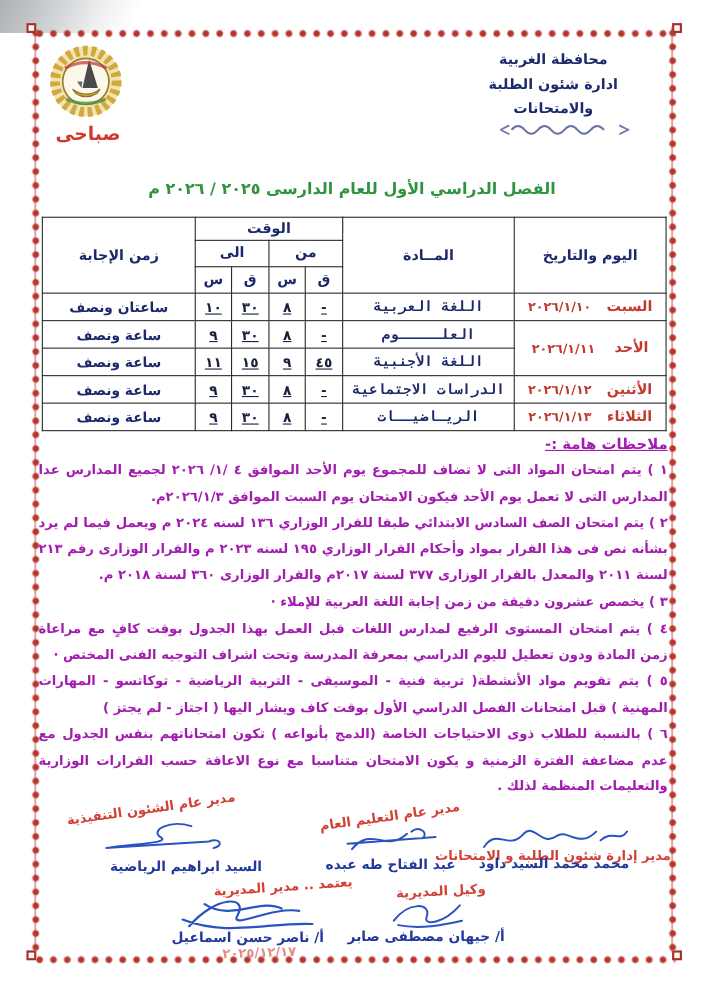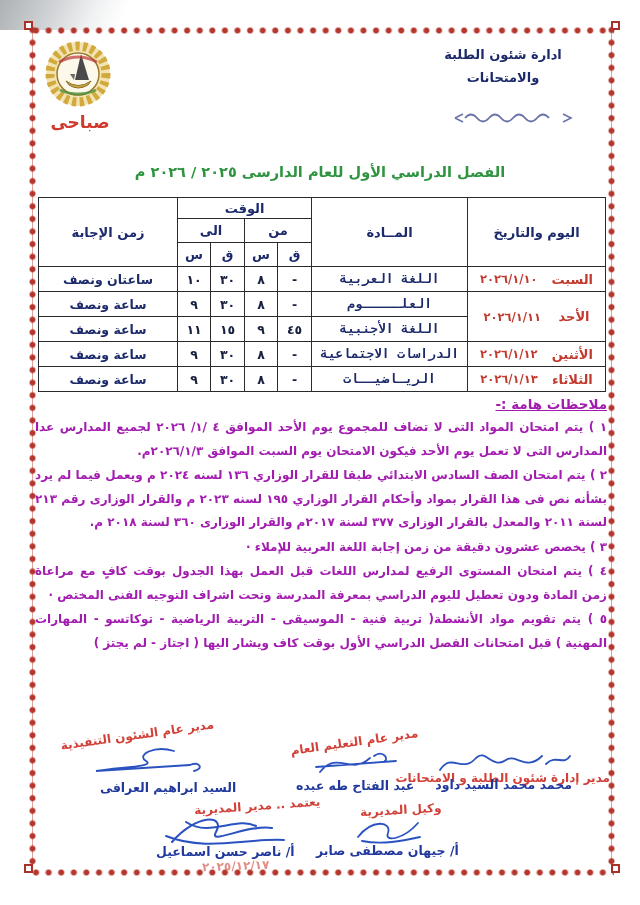--- a/index.html
+++ b/index.html
@@ -41,21 +41,21 @@
   table.sched { position:absolute; left:38px; top:197px; width:567px; border-collapse:collapse;
     direction:rtl; table-layout:fixed; }
   table.sched th, table.sched td { border:1.7px solid #2b2b2b; text-align:center; vertical-align:middle;
     background:#fff; padding:0 2px; }
   table.sched th { color:#1c2a6b; font-weight:bold; font-size:13px; }
   tr.h1 { height:21px; } tr.h2 { height:24px; } tr.h3 { height:24px; } tr.dr { height:25px; }
   td.daycell { color:#c23a2e; font-weight:bold; }
   td.daycell .day { font-size:13px; } td.daycell .date { font-size:11.5px; }
   td.daycell .inner { display:flex; justify-content:space-evenly; align-items:center; gap:4px; }
   td.subj { color:#1c2a6b; font-weight:bold; font-size:12.8px;font-family:Liberation Mono, monospace; }
-  td.num { color:#17203f; font-weight:bold; font-size:12.5px; }
+  td.num { color:#17203f; font-weight:bold; font-size:12.5px;text-decoration:underline; }
   td.dur { color:#1c2a6b; font-weight:bold; font-size:12.5px; }
 
   
   .notes { position:absolute; left:35px; right:33px; top:396px; direction:rtl; color:#a21caf; }
   .notes-heading { font-size:13.5px; font-weight:bold; text-decoration:underline; margin-bottom:4px; }
   .note { font-size:12px; font-weight:bold; line-height:23.5px; text-align:justify; margin-bottom:1px; }
 
   
   .sig-title { position:absolute; direction:rtl; color:#d24138; font-weight:bold; font-size:12px; white-space:nowrap; }
   .sig-name { position:absolute; direction:rtl; color:#21399c; font-weight:bold; font-size:12.5px; white-space:nowrap; }
@@ -88,20 +88,21 @@
       <path d="M37,14 L31,40 L45,40 Z" fill="#4a4a4a"></path>
       <path d="M30,40 L26,34 L31,34 Z" fill="#6a6a6a"></path>
       <path d="M22,41 Q34,50 47,41 L44,45 Q34,51 25,45 Z" fill="#c9a63e" stroke="#8d6f26" stroke-width="1"></path>
       <path d="M15,22 Q34,12 53,22" fill="none" stroke="#b33" stroke-width="3" opacity=".7"></path>
       <path d="M16,50 Q34,58 52,50" fill="none" stroke="#4d8f3a" stroke-width="3" opacity=".8"></path>
     </svg>
   </div>
   <div class="shift">صباحى</div>
 
   <div class="org-block">
+    <div>محافظة الغربية</div>
     <div>ادارة شئون الطلبة والامتحانات</div>
   </div>
   <div class="flourish">
     <svg width="120" height="14" viewBox="0 0 120 14">
       <path d="M2,7 L10,3 M2,7 L10,11 M110,3 L118,7 L110,11" stroke="#6b74a8" stroke-width="1.6" fill="none"></path>
       <path d="M12,7 q6,-7 12,0 q6,7 12,0 q6,-7 12,0 q6,7 12,0 q6,-7 12,0 q6,7 12,0 q6,-7 12,0" stroke="#6b74a8" stroke-width="1.8" fill="none"></path>
     </svg>
   </div>
 
   <div class="title-line title-1">رابعا:- جدول امتحان النقل للصف السادس الإبتدائى ( عربى - لغات )</div>
@@ -201,39 +202,40 @@
   </tbody>
     </table>
 
   <div class="notes">
     <div class="notes-heading">ملاحظات هامة :-</div>
     <p class="note">١ ) يتم امتحان المواد التى لا تضاف للمجموع يوم الأحد الموافق ٤ /١/ ٢٠٢٦ لجميع المدارس عدا المدارس التى لا تعمل يوم الأحد فيكون الامتحان يوم السبت الموافق ٢٠٢٦/١/٣م.</p>
     <p class="note">٢ ) يتم امتحان الصف السادس الابتدائي طبقا للقرار الوزاري ١٣٦ لسنه ٢٠٢٤ م ويعمل فيما لم يرد بشأنه نص فى هذا القرار بمواد وأحكام القرار الوزاري ١٩٥ لسنه ٢٠٢٣ م والقرار الوزارى رقم ٢١٣ لسنة ٢٠١١ والمعدل بالقرار الوزارى ٣٧٧ لسنة ٢٠١٧م والقرار الوزارى ٣٦٠ لسنة ٢٠١٨ م.</p>
     <p class="note">٣ ) يخصص عشرون دقيقة من زمن إجابة اللغة العربية للإملاء ·</p>
     <p class="note">٤ ) يتم امتحان المستوى الرفيع لمدارس اللغات قبل العمل بهذا الجدول بوقت كافٍ مع مراعاة زمن المادة ودون تعطيل لليوم الدراسي بمعرفة المدرسة وتحت اشراف التوجيه الفنى المختص ·</p>
     <p class="note">٥ ) يتم تقويم مواد الأنشطة( تربية فنية - الموسيقى - التربية الرياضية - توكاتسو - المهارات المهنية ) قبل امتحانات الفصل الدراسي الأول بوقت كاف ويشار اليها ( اجتاز - لم يجتز )</p>
+    <p class="note">٦ ) بالنسبة للطلاب ذوى الاحتياجات الخاصة (الدمج بأنواعه ) تكون امتحاناتهم بنفس الجدول مع عدم مضاعفة الفترة الزمنية و يكون الامتحان متناسبا مع نوع الاعاقة حسب القرارات الوزارية والتعليمات المنظمة لذلك .</p>
   </div>
 
   <div class="sig-title" style="right:30px; top:731px;margin-top:40px;">مدير إدارة شئون الطلبة و الامتحانات</div>
   <svg class="sig-ink" style="right:66px; top:746px;" width="140" height="32" viewBox="0 0 140 32">
     <path d="M6,24 C18,6 28,28 42,12 C52,2 58,24 72,14 C82,7 92,26 108,10 M112,18 C122,8 130,20 136,10" stroke="#2a52c0" stroke-width="1.8" fill="none" stroke-linecap="round"></path>
   </svg>
   <div class="sig-name" style="right:68px; top:777px;">محمد محمد السيد داود</div>
 
   <div class="sig-title t-rot" style="left:290px; top:735px;">مدير عام التعليم العام</div>
   <svg class="sig-ink" style="left:312px; top:748px;" width="90" height="30" viewBox="0 0 90 30">
     <path d="M8,24 C26,2 38,28 58,10 M4,19 L84,13 M62,8 C70,2 78,10 72,14" stroke="#2a52c0" stroke-width="1.8" fill="none" stroke-linecap="round"></path>
   </svg>
   <div class="sig-name" style="left:296px; top:778px;">عبد الفتاح طه عبده</div>
 
   <div class="sig-title t-rot" style="left:60px; top:728px;">مدير عام الشئون التنفيذية</div>
   <svg class="sig-ink" style="left:78px; top:745px;" width="130" height="32" viewBox="0 0 130 32">
     <path d="M96,6 C76,0 58,10 68,16 C78,22 40,22 18,26 L112,20 M112,20 C122,16 126,24 116,26" stroke="#2a52c0" stroke-width="1.8" fill="none" stroke-linecap="round"></path>
   </svg>
-  <div class="sig-name" style="left:100px; top:780px;">السيد ابراهيم العرافى</div>
+  <div class="sig-name" style="left:100px; top:780px;">السيد ابراهيم الرياضية</div>
 
   <div class="sig-title" style="left:360px; top:803px; transform:rotate(-3deg);">وكيل المديرية</div>
   <svg class="sig-ink" style="left:348px; top:815px;" width="80" height="30" viewBox="0 0 80 30">
     <path d="M10,22 C24,4 44,6 40,18 C36,28 56,24 70,8 M14,26 C34,30 54,26 72,22" stroke="#2a52c0" stroke-width="1.8" fill="none" stroke-linecap="round"></path>
   </svg>
   <div class="sig-name" style="left:316px; top:843px;">أ/ جيهان مصطفى صابر</div>
 
   <div class="sig-title" style="left:194px; top:799px; transform:rotate(-4deg);">يعتمد .. مدير المديرية</div>
   <svg class="sig-ink" style="left:158px; top:810px;" width="130" height="42" viewBox="0 0 130 42">
     <path d="M14,32 C38,4 68,4 58,22 C50,36 88,14 114,18 M8,26 C48,42 88,28 126,30 M28,12 C52,28 78,6 98,16" stroke="#2a52c0" stroke-width="2" fill="none" stroke-linecap="round"></path>

